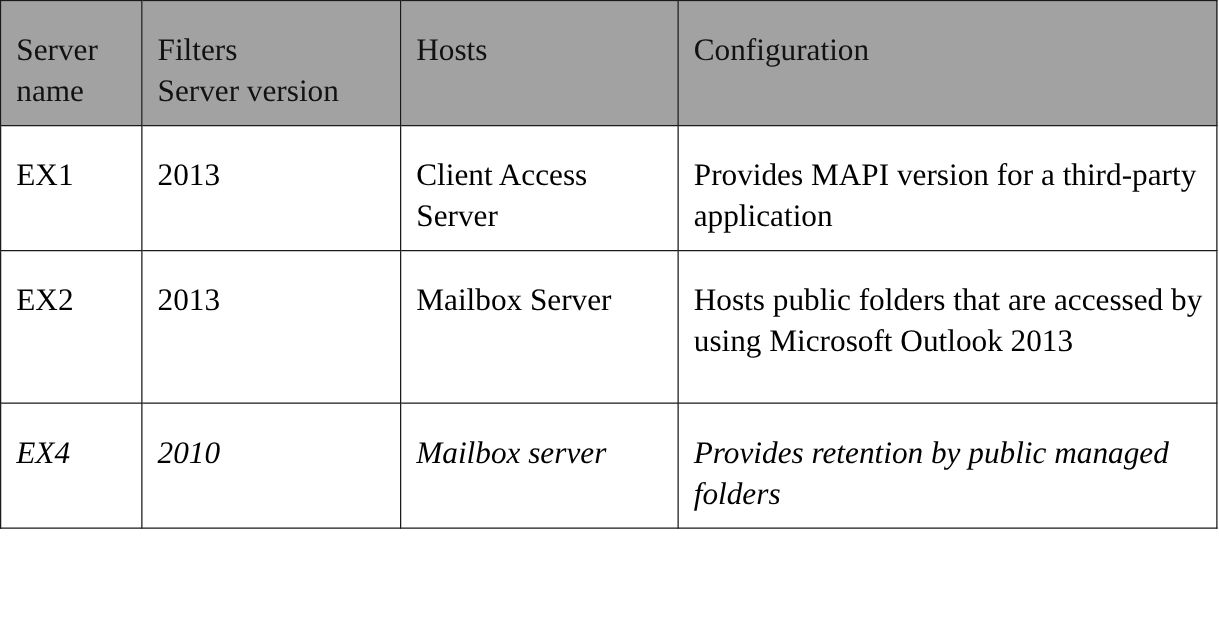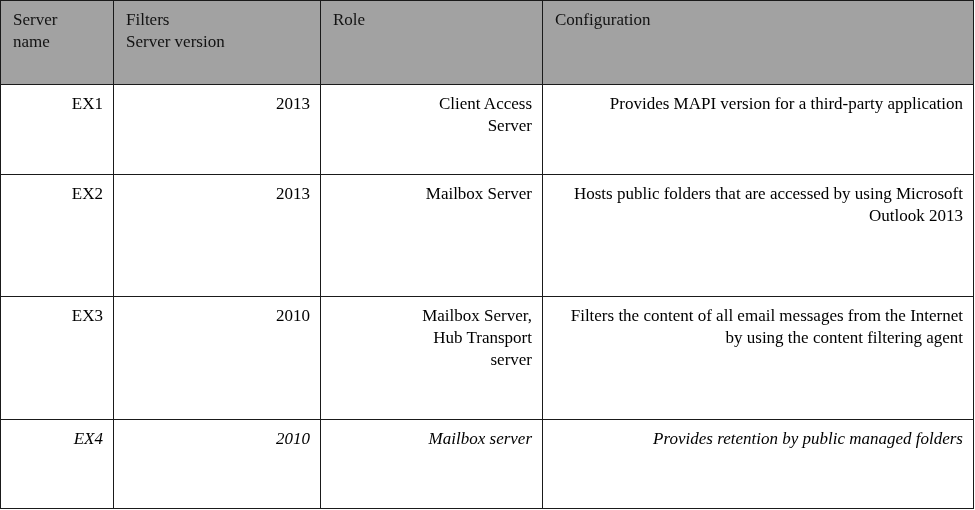--- a/index.html
+++ b/index.html
@@ -34,34 +34,34 @@
   table.server-table col.c-version { width: 207px; }
   table.server-table col.c-role    { width: 222px; }
   table.server-table col.c-config  { width: 431px; }
 
   table.server-table th,
   table.server-table td {
     border: 1px solid #1a1a1a;
     vertical-align: top;
     text-align: left;
     font-weight: normal;
-    font-size: 17px;
+    font-size: 25px;
     line-height: 1.30;
-    padding: 8px 10px 10px 12px;
+    padding: 24px 10px 10px 12px;
   }
 
   thead th {
     background: #a2a2a2;
     color: #121212;
     border-color: #2b2b2b;
   }
 
   thead tr.header-row th.header-cell-name    { height: 84px; box-sizing: border-box; }
 
-  tbody tr.data-row td { background: #ffffff; text-align: right; }
+  tbody tr.data-row td { background: #ffffff; }
 
   tbody tr.row-ex1 td { height: 90px;  box-sizing: border-box; }
   tbody tr.row-ex2 td { height: 122px; box-sizing: border-box; }
   tbody tr.row-ex3 td { height: 123px; box-sizing: border-box; }
   tbody tr.row-ex4 td { height: 89px;  box-sizing: border-box; font-style: italic; }
 
   .cell-text { display: block; white-space: pre-line; }
 </style>
 </head>
 <body>
@@ -78,21 +78,21 @@
       <tr class="header-row">
         <th class="header-cell-name">
           <span class="cell-text">Server
 name</span>
         </th>
         <th class="header-cell-version">
           <span class="cell-text">Filters
 Server version</span>
         </th>
         <th class="header-cell-role">
-          <span class="cell-text">Role</span>
+          <span class="cell-text">Hosts</span>
         </th>
         <th class="header-cell-config">
           <span class="cell-text">Configuration</span>
         </th>
       </tr>
     </thead>
     <tbody>
       <tr class="data-row row-ex1">
         <td>
           <span class="cell-text">EX1</span>
@@ -115,36 +115,20 @@
         <td>
           <span class="cell-text">2013</span>
         </td>
         <td>
           <span class="cell-text">Mailbox Server</span>
         </td>
         <td>
           <span class="cell-text">Hosts public folders that are accessed by using Microsoft Outlook 2013</span>
         </td>
       </tr>
-      <tr class="data-row row-ex3">
-        <td>
-          <span class="cell-text">EX3</span>
-        </td>
-        <td>
-          <span class="cell-text">2010</span>
-        </td>
-        <td>
-          <span class="cell-text">Mailbox Server,
-Hub Transport
-server</span>
-        </td>
-        <td>
-          <span class="cell-text">Filters the content of all email messages from the Internet by using the content filtering agent</span>
-        </td>
-      </tr>
       <tr class="data-row row-ex4">
         <td>
           <span class="cell-text">EX4</span>
         </td>
         <td>
           <span class="cell-text">2010</span>
         </td>
         <td>
           <span class="cell-text">Mailbox server</span>
         </td>

